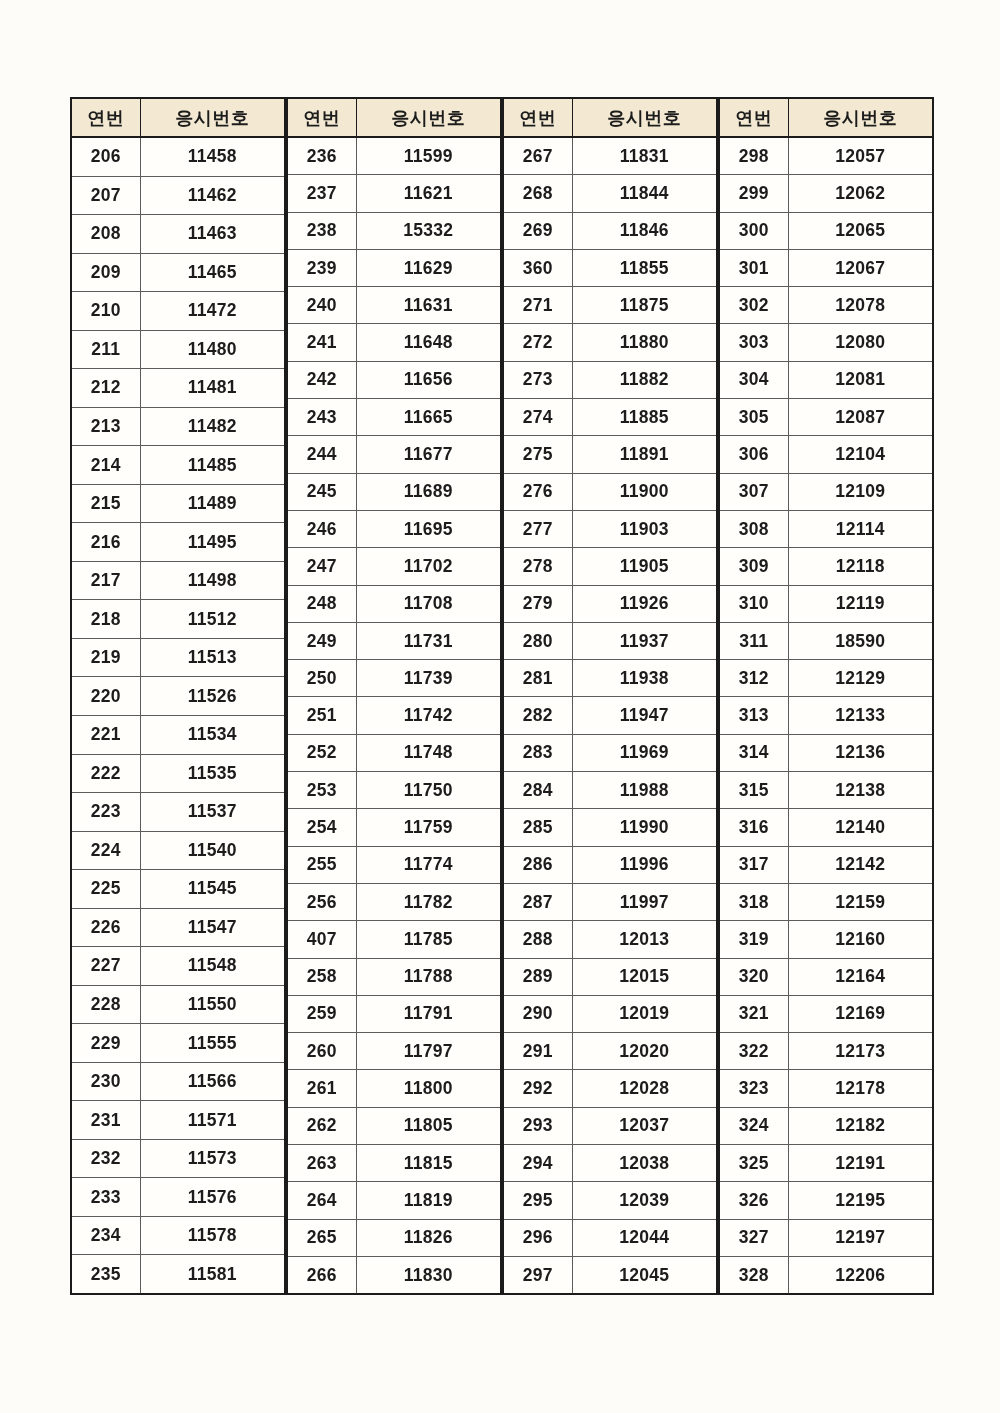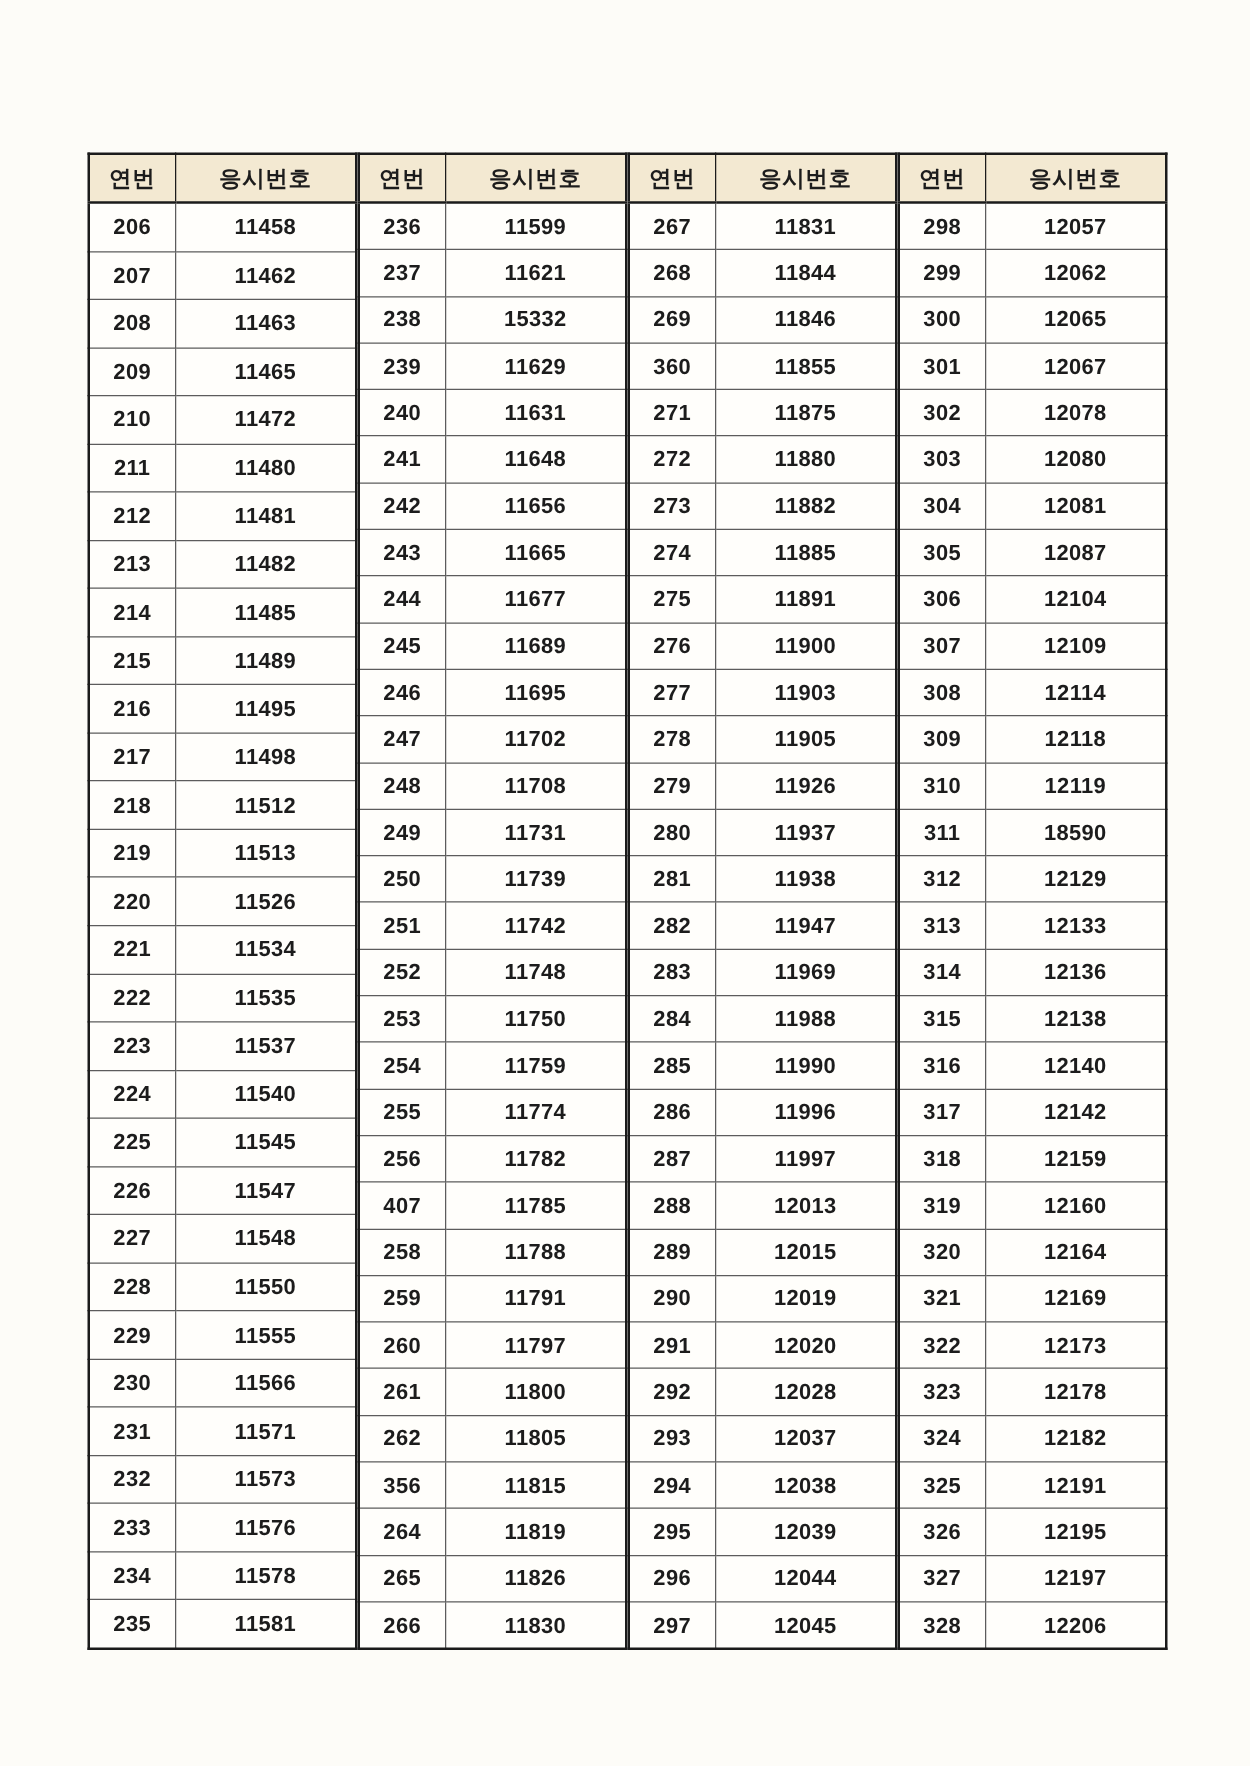--- a/index.html
+++ b/index.html
@@ -45,21 +45,20 @@
     border: 1px solid var(--border-light, #5c5c5c);
     height: 36.3px;
     font-size: 17.5px;
     font-weight: bold;
     text-align: center;
     padding: 0;
     letter-spacing: 0.3px;
   }
   table.group {
     border: 2.5px solid var(--border-dark, #1b1b1b);
-    margin-top: 25px;
   }
 </style>
 </head>
 <body style="--page-bg: #fdfcf8; --header-bg: #f3e9d2; --border-dark: #1b1b1b; --border-light: #5c5c5c; --text-color: #1c1c1c;">
 
 <div class="table-wrap">
 
   <table class="group">
     <colgroup>
         <col class="c-serial">
@@ -309,21 +308,21 @@
         </tr>
         <tr>
           <td>261</td>
           <td>11800</td>
         </tr>
         <tr>
           <td>262</td>
           <td>11805</td>
         </tr>
         <tr>
-          <td>356</td>
+          <td>263</td>
           <td>11815</td>
         </tr>
         <tr>
           <td>264</td>
           <td>11819</td>
         </tr>
         <tr>
           <td>265</td>
           <td>11826</td>
         </tr>

